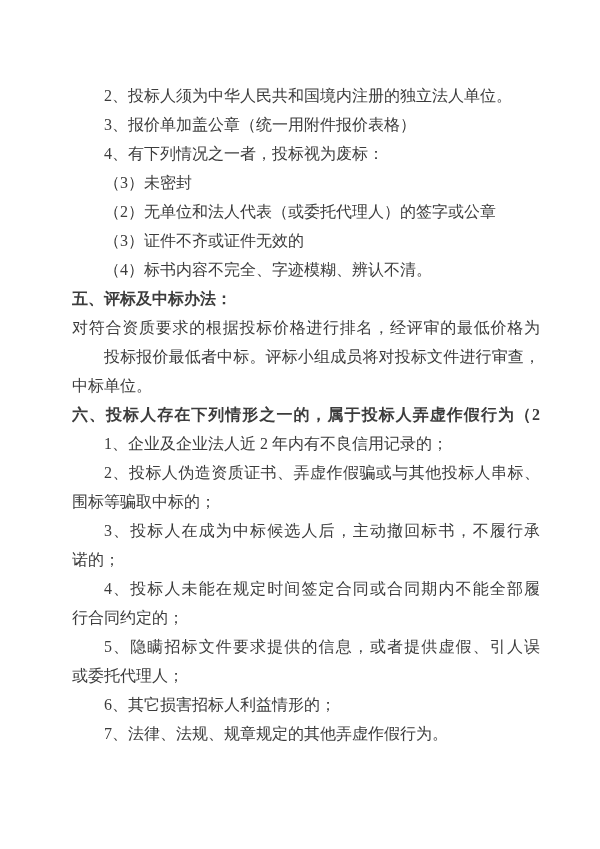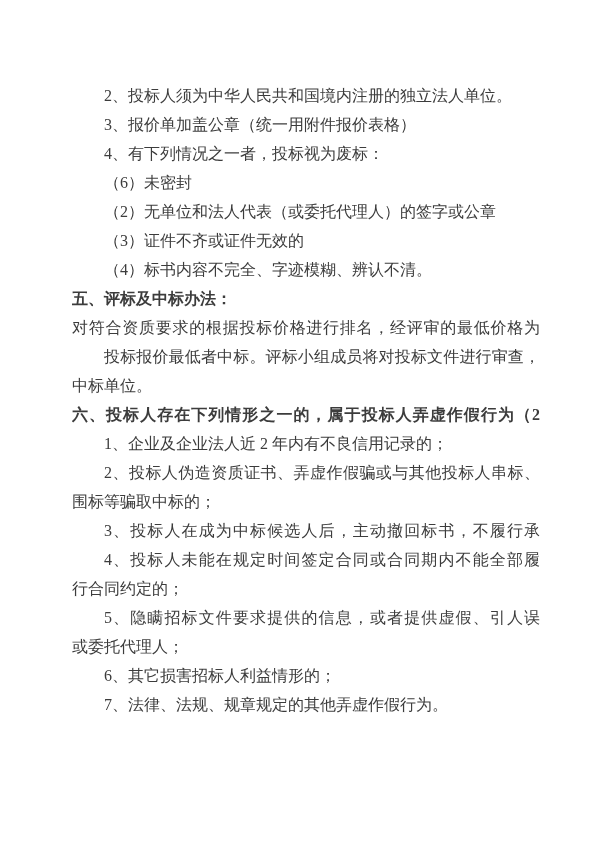--- a/index.html
+++ b/index.html
@@ -41,38 +41,39 @@
 </style>
 </head>
 <body>
 
 <div class="page">
 
   <div class="line indent">2、投标人须为中华人民共和国境内注册的独立法人单位。</div>
   <div class="line indent">3、报价单加盖公章（统一用附件报价表格）</div>
   <div class="line indent">4、有下列情况之一者，投标视为废标：</div>
 
-  <div class="line indent">（6）未密封</div>
+  <div class="line indent">（3）未密封</div>
   <div class="line indent">（2）无单位和法人代表（或委托代理人）的签字或公章</div>
   <div class="line indent">（3）证件不齐或证件无效的</div>
   <div class="line indent">（4）标书内容不完全、字迹模糊、辨认不清。</div>
 
   <div class="line bold">五、评标及中标办法：</div>
   <div class="line full">对符合资质要求的根据投标价格进行排名，经评审的最低价格为</div>
   <div class="line indent full">投标报价最低者中标。评标小组成员将对投标文件进行审查，</div>
   <div class="line">中标单位。</div>
 
   <div class="line bold full">六、投标人存在下列情形之一的，属于投标人弄虚作假行为（2</div>
 
   <div class="line indent">1、企业及企业法人近 2 年内有不良信用记录的；</div>
 
   <div class="line indent full">2、投标人伪造资质证书、弄虚作假骗或与其他投标人串标、</div>
   <div class="line">围标等骗取中标的；</div>
 
   <div class="line indent full">3、投标人在成为中标候选人后，主动撤回标书，不履行承</div>
+  <div class="line">诺的；</div>
 
   <div class="line indent full">4、投标人未能在规定时间签定合同或合同期内不能全部履</div>
   <div class="line">行合同约定的；</div>
 
   <div class="line indent full">5、隐瞒招标文件要求提供的信息，或者提供虚假、引人误</div>
   <div class="line">或委托代理人；</div>
 
   <div class="line indent">6、其它损害招标人利益情形的；</div>
   <div class="line indent">7、法律、法规、规章规定的其他弄虚作假行为。</div>
 

